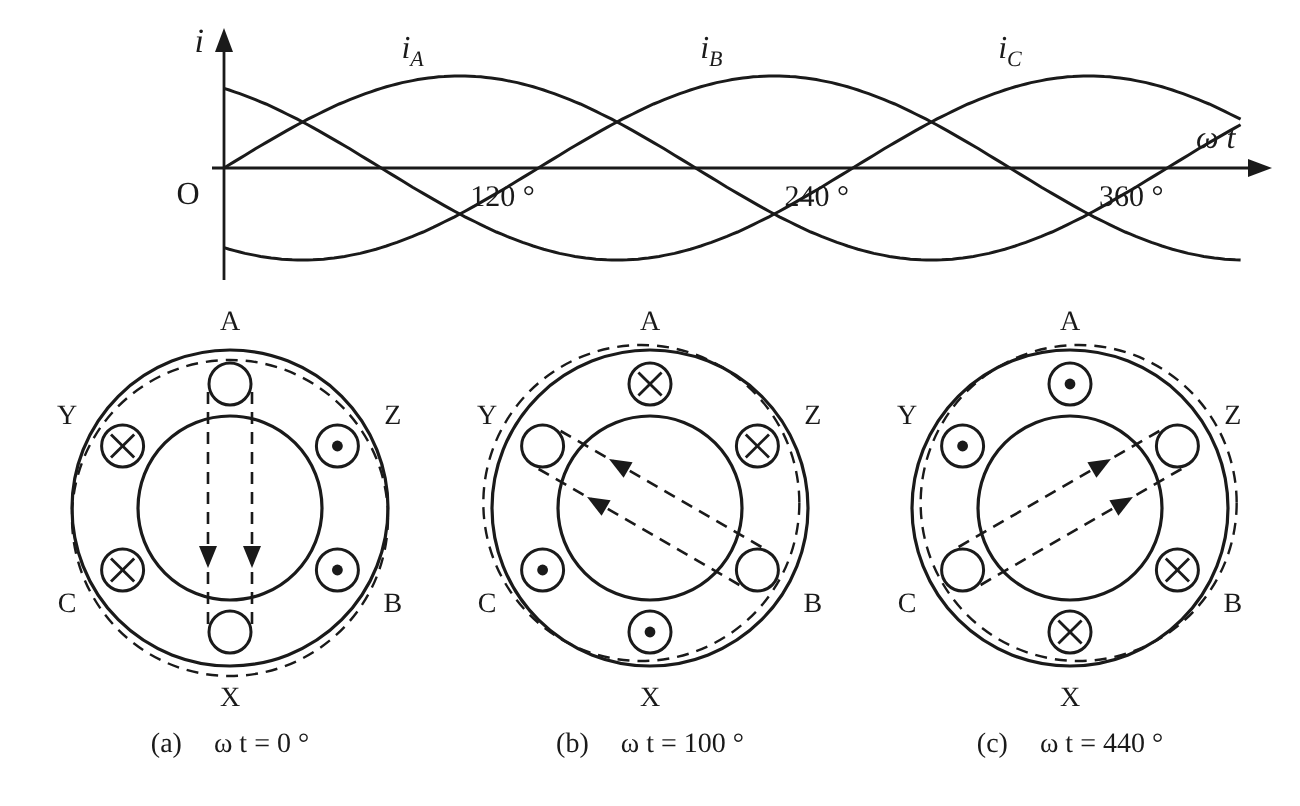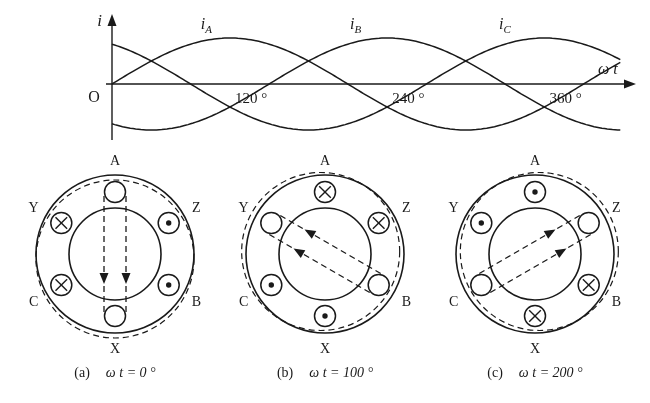--- a/index.html
+++ b/index.html
@@ -3,21 +3,21 @@
 <meta charset="utf-8">
 <style>
   html,body{margin:0;padding:0;background:#ffffff;}
   body{width:650px;height:403px;overflow:hidden;}
   .figure{width:650px;height:403px;font-family:"Liberation Serif","DejaVu Serif",serif;color:#1a1a1a;box-sizing:border-box;padding-top:2px;}
   #chart-svg{display:block;}
   .stator-row{display:flex;justify-content:space-between;padding:0 12px;margin-top:0;}
   .stator{display:flex;flex-direction:column;align-items:center;width:206px;}
   .stator-svg{display:block;}
   .caption{font-size:14px;display:flex;gap:16px;margin-top:1px;}
-  .caption .it{font-style:italic;}
+  .caption .it{}
   svg text{font-family:"Liberation Serif","DejaVu Serif",serif;fill:#1a1a1a;}
 </style>
 </head>
 <body>
 
 <div class="figure">
 
   <svg id="chart-svg" width="650" height="150" viewBox="0 0 650 150">
       <line x1="106" y1="82" x2="624" y2="82" stroke="#1a1a1a" stroke-width="1.4"></line>
       <polygon points="636,82 624,86.5 624,77.5" fill="#1a1a1a"></polygon>
@@ -166,18 +166,18 @@
           </g>
           <text x="16.6" y="154.0" font-size="14" text-anchor="middle">C</text>
           <g>
             <circle cx="44.3" cy="71.0" r="10.5" fill="#ffffff" stroke="#1a1a1a" stroke-width="1.5"></circle>
             <circle cx="44.3" cy="71.0" r="2.7" fill="#1a1a1a"></circle>
           </g>
           <text x="16.6" y="60.0" font-size="14" text-anchor="middle">Y</text>
         </svg>
       <div class="caption">
         <span>(c)</span>
-        <span class="it">ω t = 200 °</span>
+        <span class="it">ω t = 440 °</span>
       </div>
     </div>
 
   </div>
 </div>
 
 </body></html>

